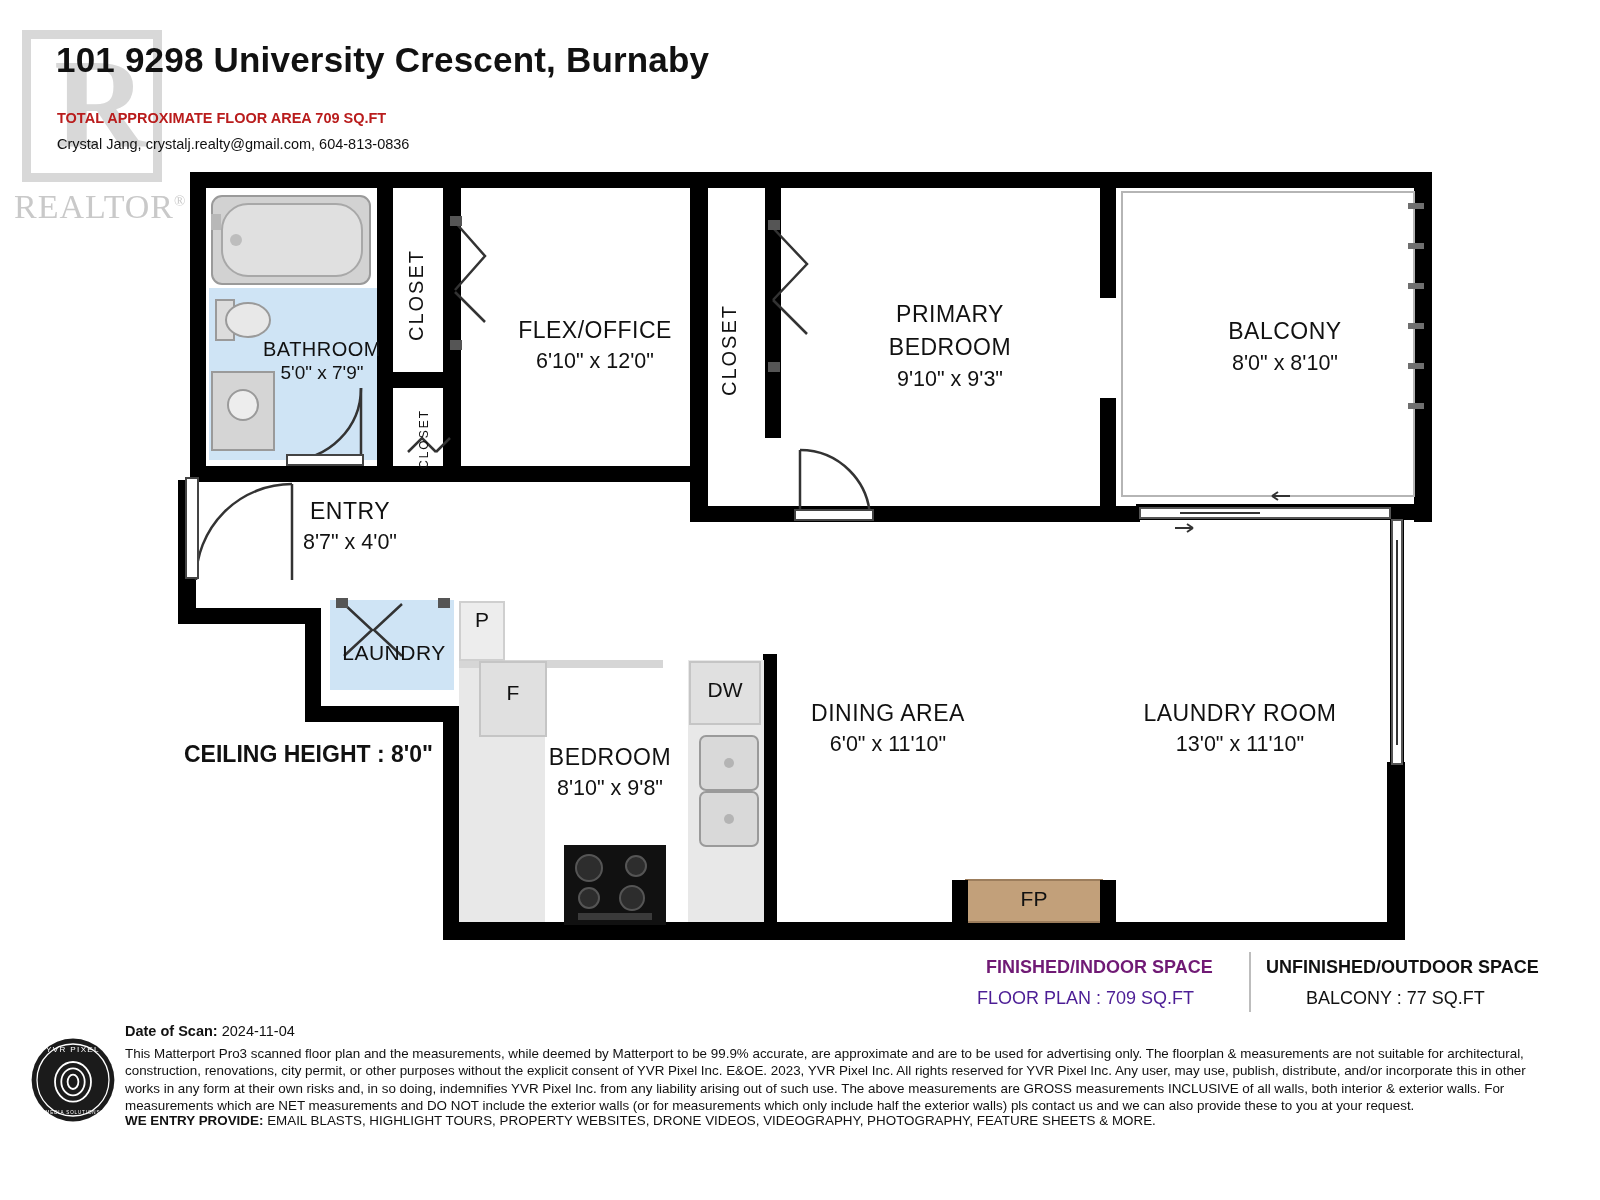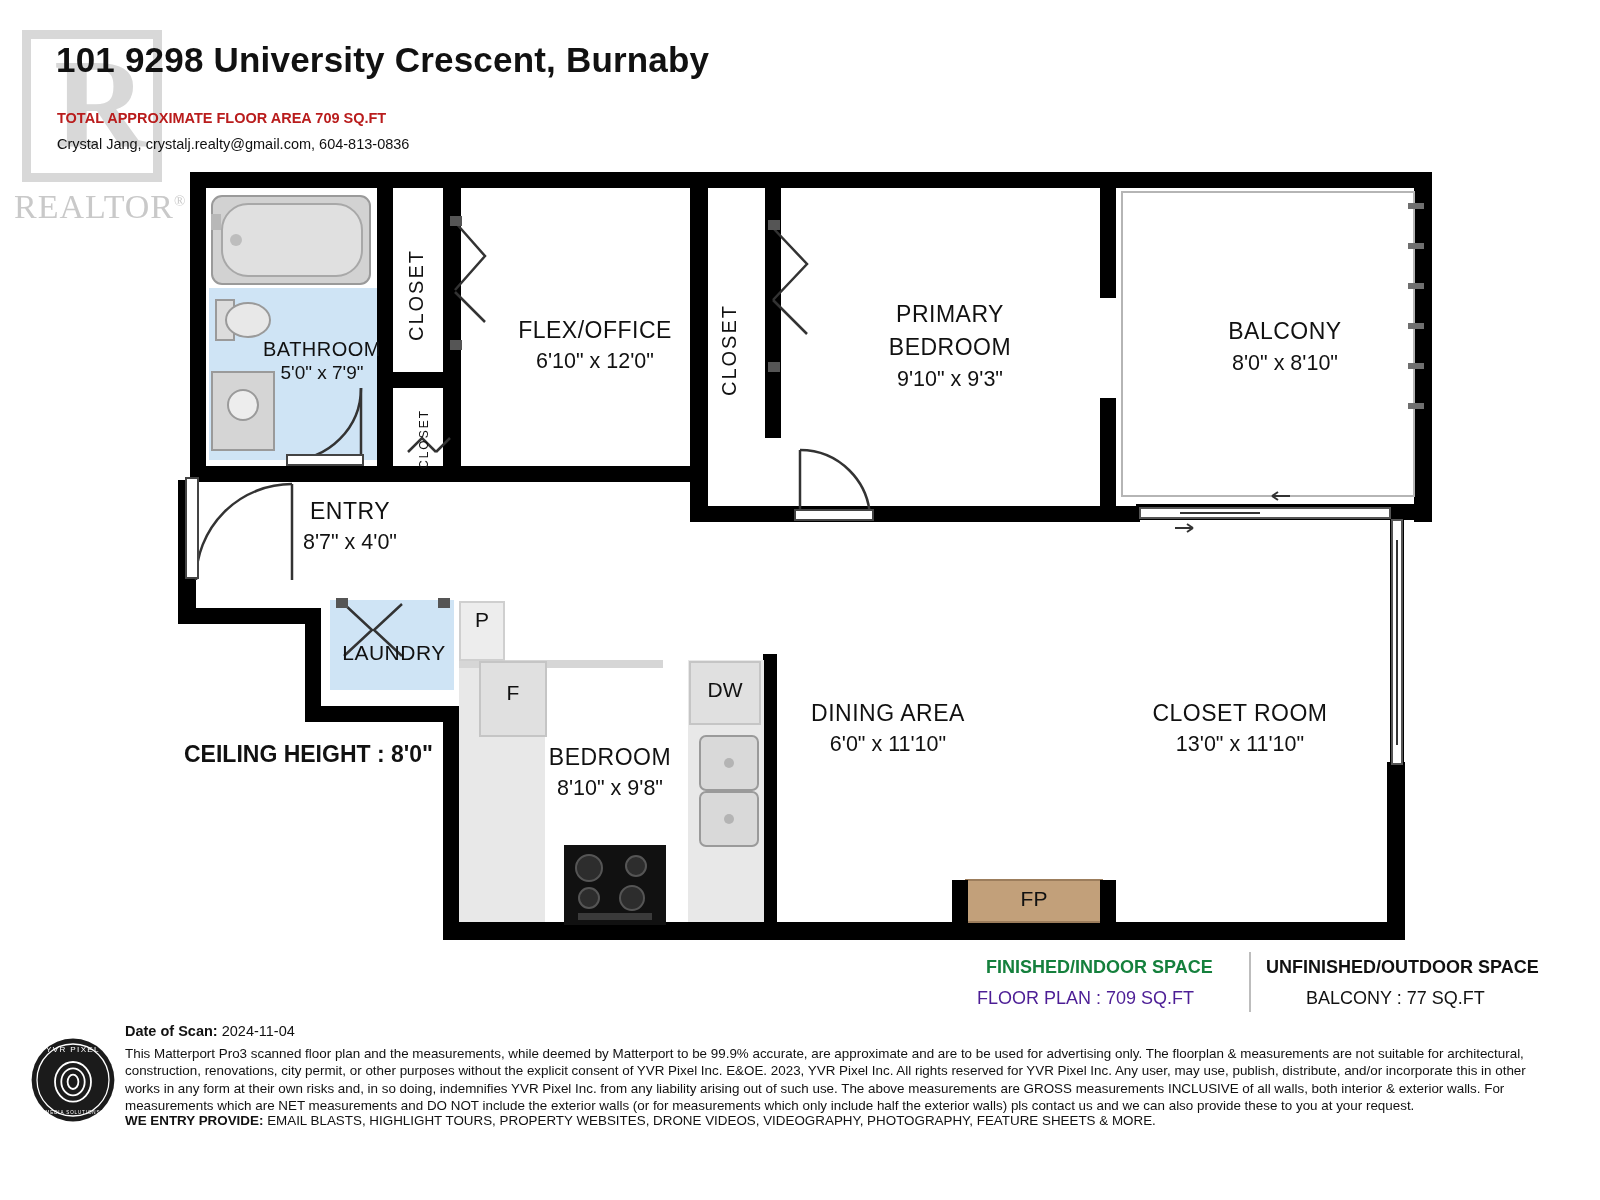--- a/index.html
+++ b/index.html
@@ -51,21 +51,21 @@
 
   .ceiling{
     position:absolute;left:184px;top:741px;font-size:23px;font-weight:bold;color:#111;
     white-space:nowrap;
   }
 
   
   .sep{
     position:absolute;left:1249px;top:952px;width:2px;height:60px;background:#bdbdbd;
   }
-  .finished-h{position:absolute;left:986px;top:957px;font-size:18px;font-weight:bold;color:#15803d;white-space:nowrap;}
+  .finished-h{position:absolute;left:986px;top:957px;font-size:18px;font-weight:bold;color:#701a75;white-space:nowrap;}
   .finished-v{position:absolute;left:977px;top:988px;font-size:18px;color:#4c1d95;white-space:nowrap;}
   .unfinished-h{position:absolute;left:1266px;top:957px;font-size:18px;font-weight:bold;color:#111;white-space:nowrap;}
   .unfinished-v{position:absolute;left:1306px;top:988px;font-size:18px;color:#111;white-space:nowrap;}
 
   .scan-date{position:absolute;left:125px;top:1023px;font-size:14.5px;color:#111;}
   .scan-date b{font-weight:bold;}
   .disclaimer{
     position:absolute;left:125px;top:1045px;width:1412px;font-size:13.4px;line-height:17.3px;color:#111;
     text-align:left;
   }
@@ -305,21 +305,21 @@
 <div class="lbl room-dim" style="left:230px;top:530px;width:240px;">8'7" x 4'0"</div>
 
 <div class="lbl room-name" style="left:312px;top:641px;width:164px;font-size:21px;">LAUNDRY</div>
 
 <div class="lbl room-name" style="left:480px;top:744px;width:260px;">BEDROOM</div>
 <div class="lbl room-dim" style="left:480px;top:776px;width:260px;">8'10" x 9'8"</div>
 
 <div class="lbl room-name" style="left:760px;top:700px;width:256px;">DINING AREA</div>
 <div class="lbl room-dim" style="left:760px;top:732px;width:256px;">6'0" x 11'10"</div>
 
-<div class="lbl room-name" style="left:1090px;top:700px;width:300px;">CLOSET ROOM</div>
+<div class="lbl room-name" style="left:1090px;top:700px;width:300px;">LAUNDRY ROOM</div>
 <div class="lbl room-dim" style="left:1090px;top:732px;width:300px;">13'0" x 11'10"</div>
 
 <div class="lbl vert small-name" style="left:405px;top:230px;height:130px;font-size:20px;">CLOSET</div>
 <div class="lbl vert" style="left:417px;top:408px;height:62px;font-size:12px;">CLOSET</div>
 <div class="lbl vert small-name" style="left:718px;top:290px;height:120px;font-size:20px;">CLOSET</div>
 
 <div class="lbl" style="left:462px;top:608px;width:40px;font-size:21px;">P</div>
 <div class="lbl" style="left:493px;top:681px;width:40px;font-size:21px;">F</div>
 <div class="lbl" style="left:695px;top:678px;width:60px;font-size:21px;">DW</div>
 <div class="lbl" style="left:1004px;top:887px;width:60px;font-size:21px;">FP</div>

